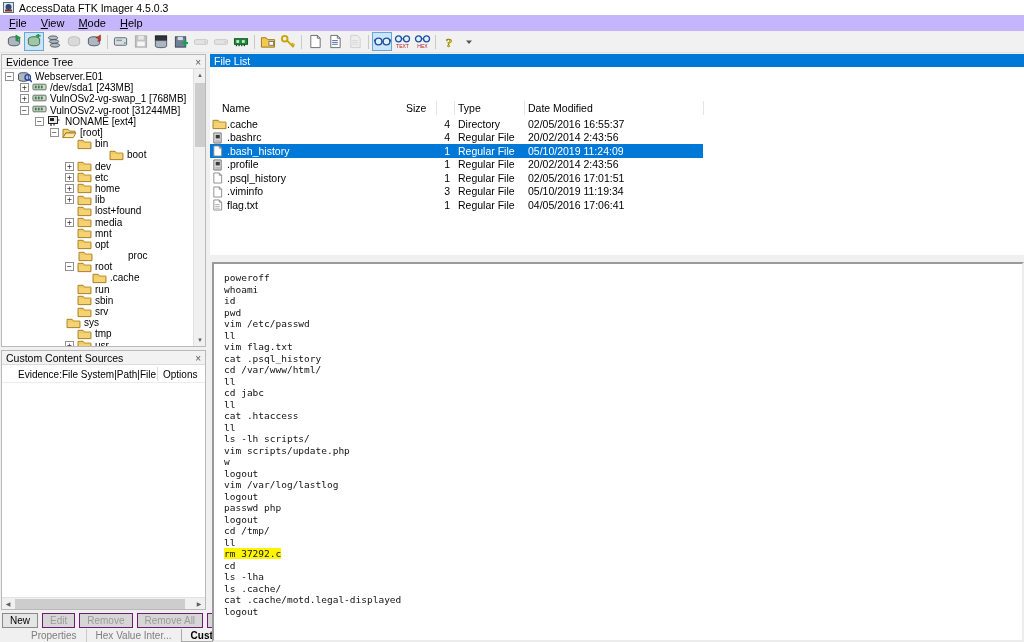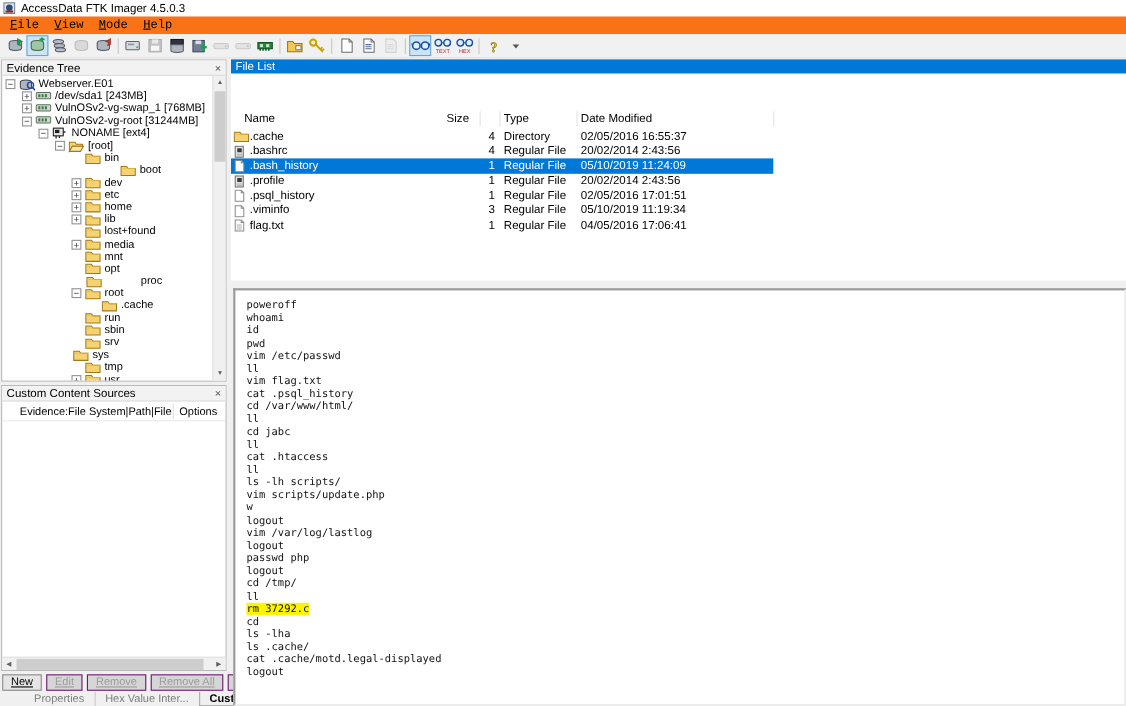--- a/index.html
+++ b/index.html
@@ -4,21 +4,21 @@
 <style>
   * { margin:0; padding:0; box-sizing:border-box; }
   html,body { width:1024px; height:642px; overflow:hidden; }
   body { font-family:"Liberation Sans", sans-serif; background:#f0f0f0; position:relative; font-size:11px; color:#000; }
 
   
   .titlebar { position:absolute; left:0; top:0; width:1024px; height:15px; background:#ffffff; display:flex; align-items:center; padding-left:3px; }
   .app-icon { width:11px; height:11px; margin-right:5px; display:inline-block; }
   .title-text { font-size:10.5px; }
 
-  .menubar { position:absolute; left:0; top:15px; width:1024px; height:16px; background:#f97316; display:flex; align-items:center; padding-left:2px;font-family:Liberation Mono, monospace; }
+  .menubar { position:absolute; left:0; top:15px; width:1024px; height:16px; background:#c4b5fd; display:flex; align-items:center; padding-left:2px; }
   .menu-item { padding:0 7px; font-size:11px; }
   .menu-item u { text-decoration:underline; }
 
   .toolbar { position:absolute; left:0; top:31px; width:1024px; height:22px; background:#f1f1f1; border-bottom:1px solid #e3e3e3; display:flex; align-items:center; padding-left:4px; }
   .tbtn { width:20px; height:19px; display:flex; align-items:center; justify-content:center; border:1px solid transparent; }
   .tbtn.active { background:#cce4f7; border:1px solid #66a7d8; }
   .tbtn.disabled { filter:grayscale(1); opacity:.4; }
   .tsep { width:1px; height:14px; background:#c8c8c8; margin:0 3px; }
   .tbtn svg { display:block; }
 
@@ -49,21 +49,21 @@
   #custom-col-options { position:absolute; left:161px; top:4px; }
   #custom-col-sep { position:absolute; left:155px; top:2px; width:1px; height:14px; background:#e0e0e0; }
 
   .hscroll { position:absolute; left:0; right:0; bottom:0; height:12px; background:#f0f0f0; border-top:1px solid #e2e2e2; }
   .hscroll .arrow { position:absolute; top:0; width:12px; height:12px; color:#606060; font-size:6px; text-align:center; line-height:12px; }
   .hscroll .arrow.left { left:0; }
   .hscroll .arrow.right { right:0; }
   .hscroll .thumb { position:absolute; top:1px; height:10px; left:13px; width:170px; background:#cdcdcd; }
 
   #ccs-buttons { position:absolute; left:2px; top:613px; height:16px; display:flex; gap:4px; }
-  #ccs-buttons button { font-family:"Liberation Sans",sans-serif; font-size:10px; height:15px; padding:0 7px; background:#e5e5e5; border:1px solid #8a8a8a; color:#000;text-decoration:underline; }
+  #ccs-buttons button { font-family:"Liberation Sans",sans-serif; font-size:10px; height:15px; padding:0 7px; background:#e5e5e5; border:1px solid #8a8a8a; color:#000; }
   #ccs-buttons button:disabled { background:#d6d6d6; border:1px solid #701a75; color:#9b9b9b; }
 
   #bottom-tabs { position:absolute; left:22px; top:629px; height:13px; display:flex; align-items:center; font-size:10px; }
   .tab { padding:0 9px; color:#7d7d7d; height:13px; line-height:13px; border-left:1px solid #c9c9c9; }
   .tab:first-child { border-left:none; }
   .tab.active { color:#000; font-weight:bold; background:#f0f0f0; border:1px solid #a9a9a9; border-top:none; }
 
   
   #filelist-header { position:absolute; left:210px; top:54px; width:814px; height:13px; background:#0078d7; color:#fff; font-size:10.5px; display:flex; align-items:center; padding-left:4px; }
   #filelist-body { position:absolute; left:210px; top:67px; width:814px; height:188px; background:#fff; }

